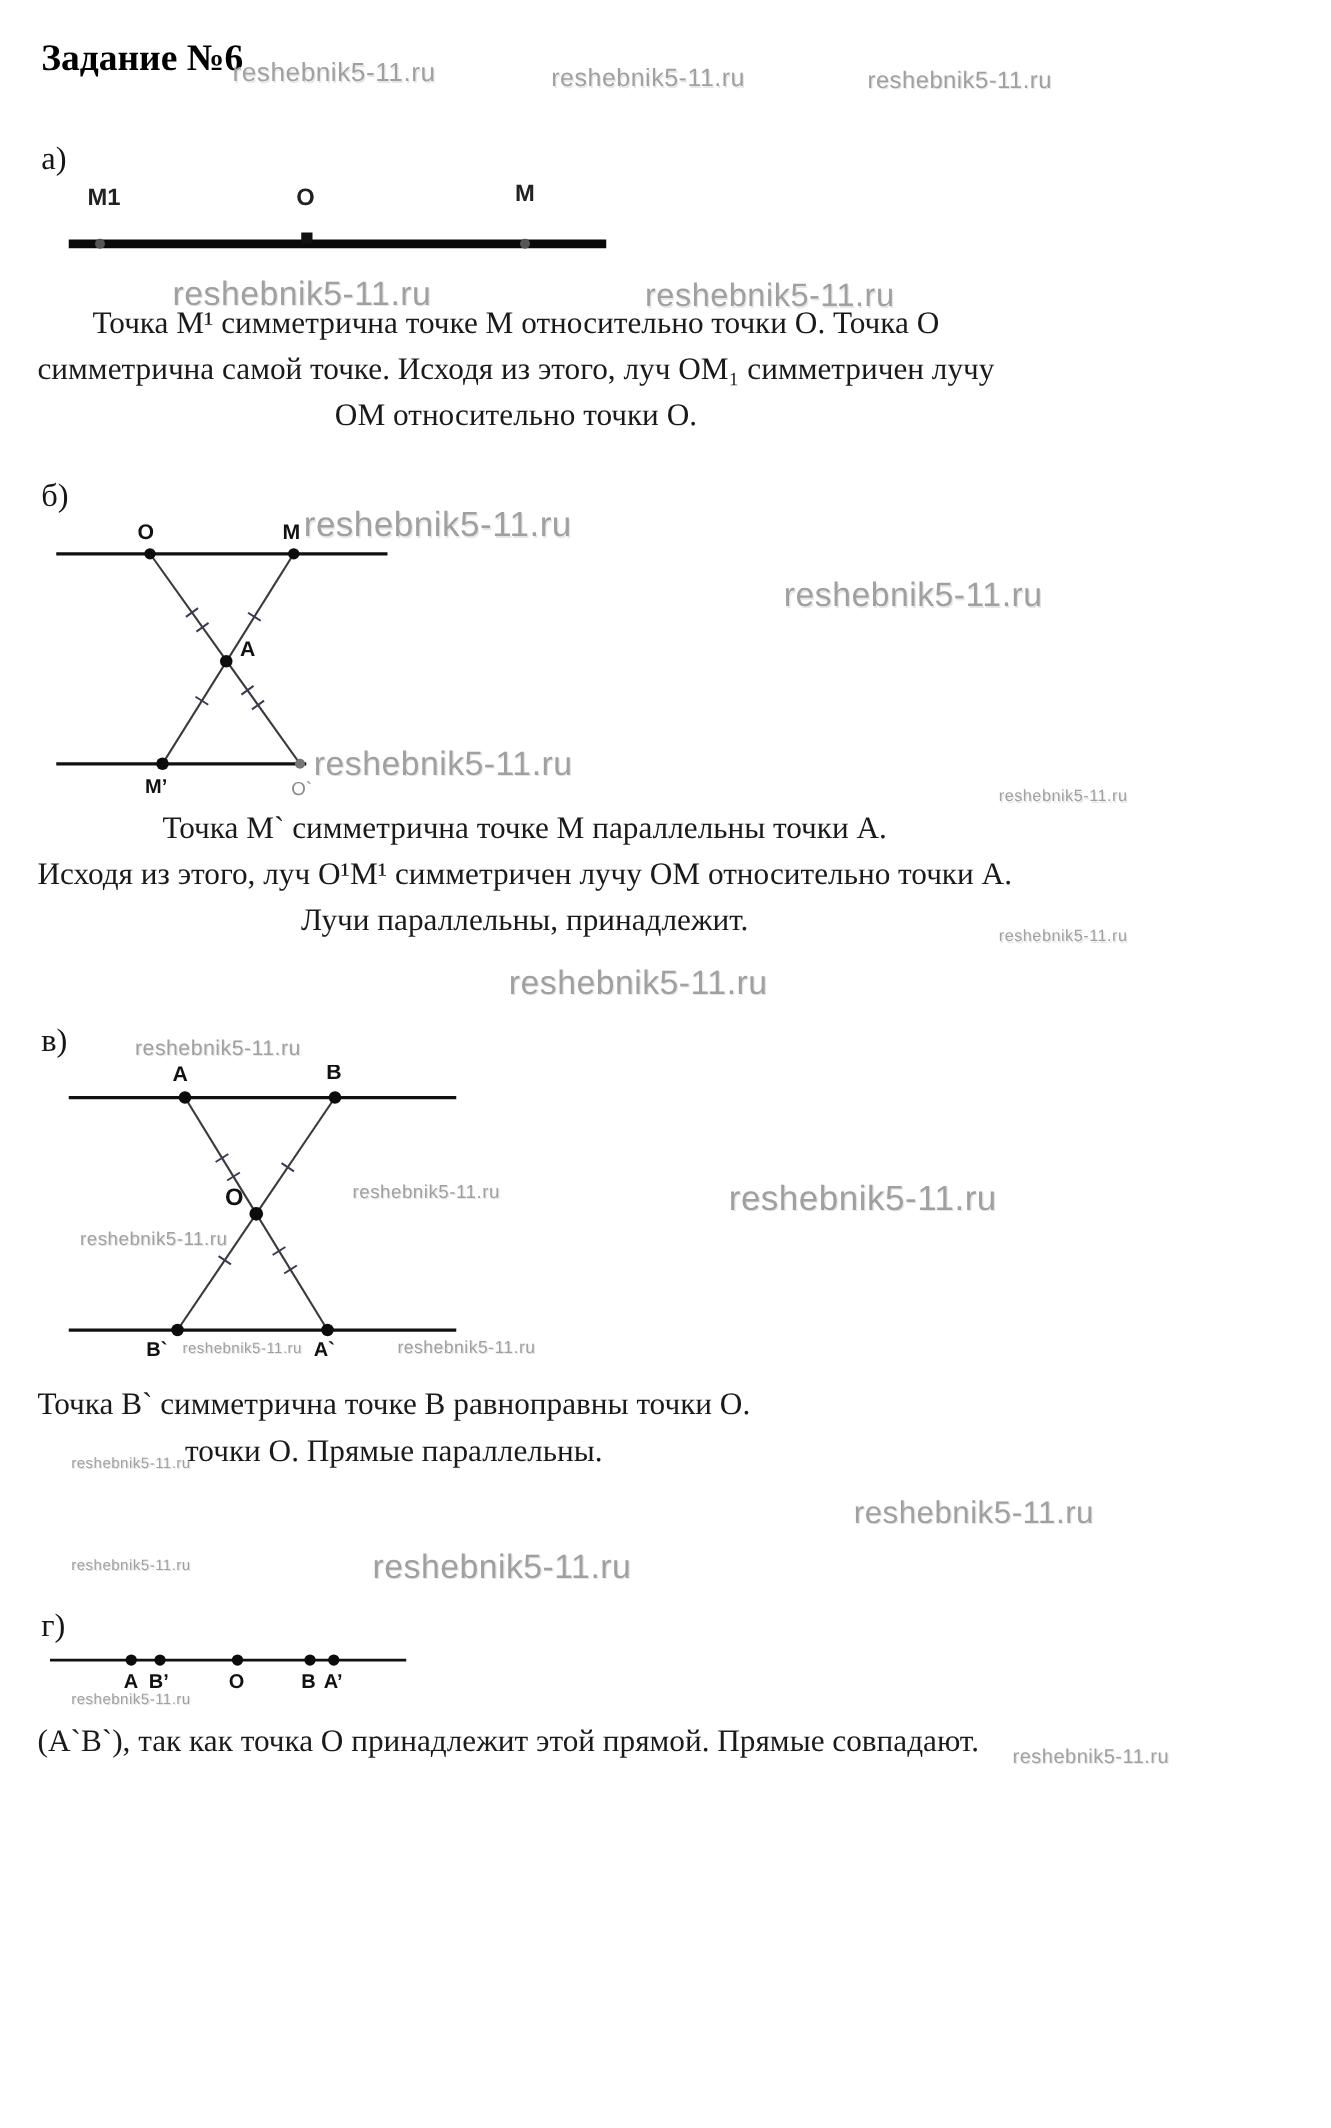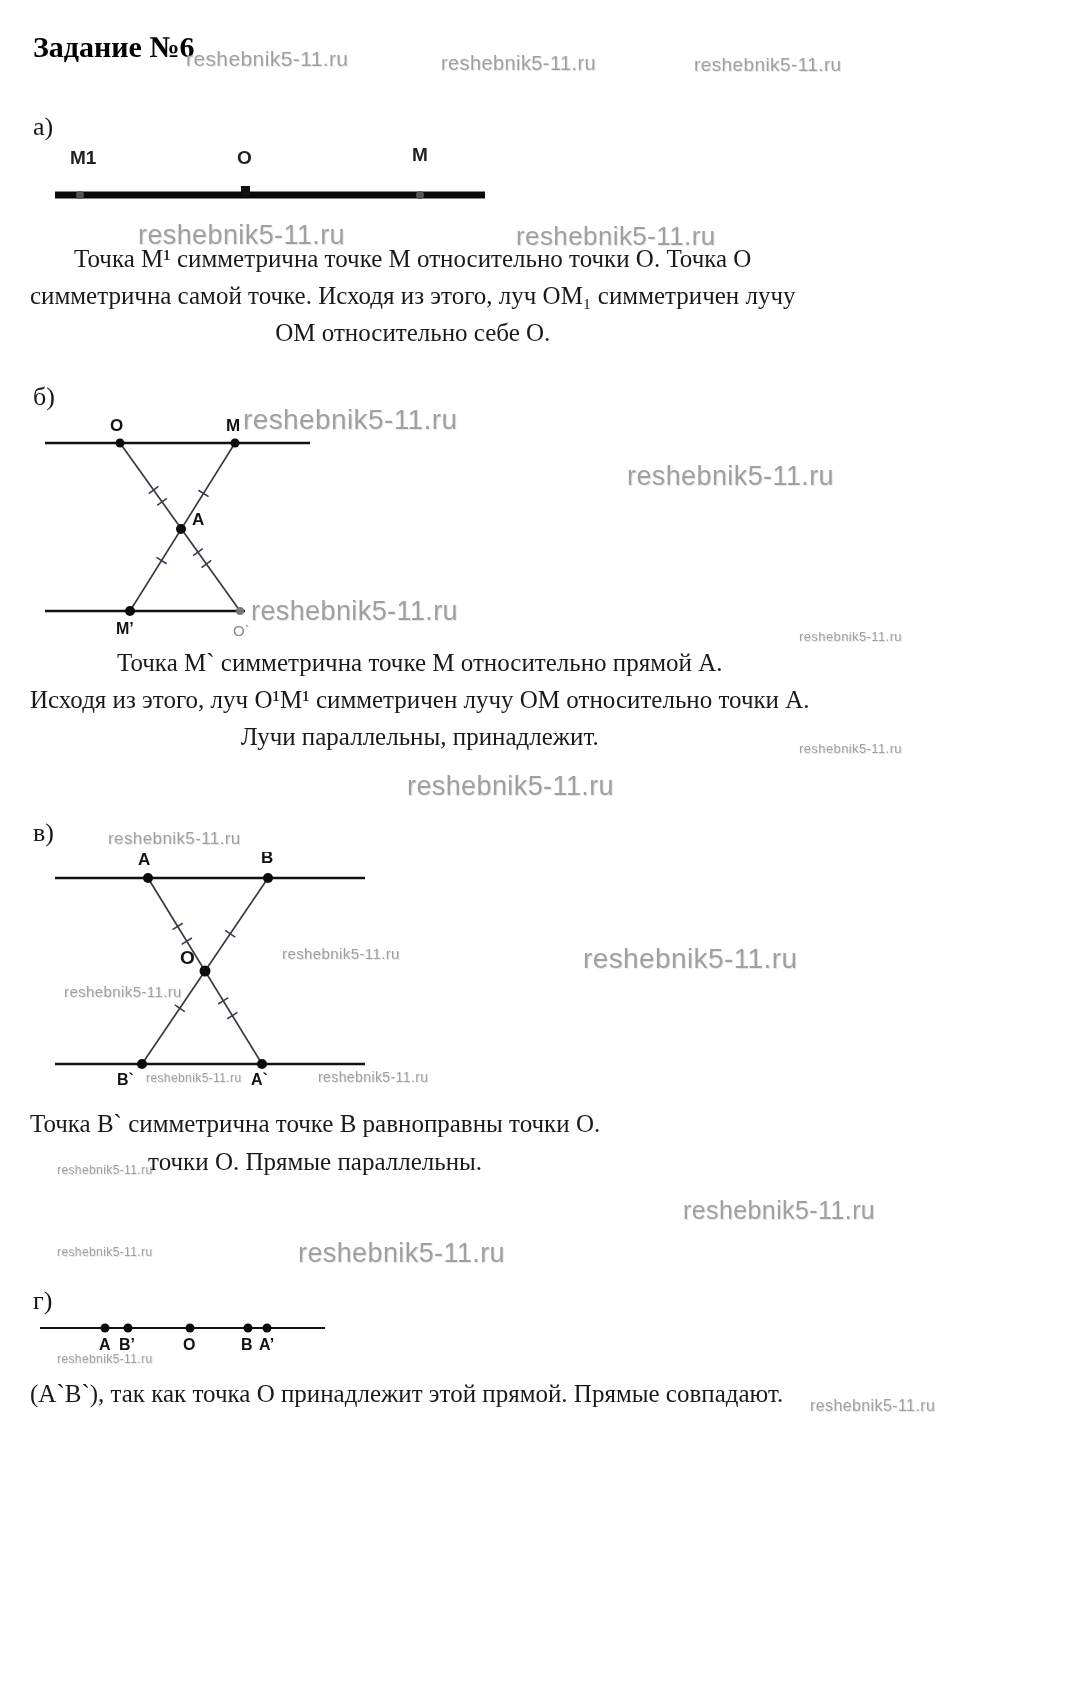--- a/index.html
+++ b/index.html
@@ -54,21 +54,21 @@
     <rect x="211" y="46" width="9" height="9" fill="#111"></rect>
     <circle cx="390" cy="55" r="4" fill="#555"></circle>
     <text x="40" y="24" font-size="19" font-weight="bold" fill="#222">M1</text>
     <text x="207" y="24" font-size="19" font-weight="bold" fill="#222">O</text>
     <text x="382" y="21" font-size="19" font-weight="bold" fill="#222">M</text>
   </svg>
 
   <div class="abs body-text" style="left:30px;top:240px">
     <div class="line">Точка М¹ симметрична точке М относительно точки О. Точка О</div>
     <div class="line">симметрична самой точке. Исходя из этого, луч ОМ₁ симметричен лучу</div>
-    <div class="line">ОМ относительно себе О.</div>
+    <div class="line">ОМ относительно точки О.</div>
   </div>
 
   <div class="abs sec-label" style="left:33px;top:382px">б)</div>
 
   <svg class="abs" style="left:40px;top:415px" width="320" height="235" viewBox="0 0 320 235">
     <line x1="5" y1="28" x2="270" y2="28" stroke="#111" stroke-width="2.6"></line>
     <line x1="5" y1="196" x2="205" y2="196" stroke="#111" stroke-width="2.6"></line>
     <line x1="80" y1="28" x2="200" y2="196" stroke="#3a3a3a" stroke-width="1.7"></line>
     <line x1="195" y1="28" x2="90" y2="196" stroke="#3a3a3a" stroke-width="1.7"></line>
     <g stroke="#3a3a55" stroke-width="1.6">
@@ -85,21 +85,21 @@
     <circle cx="90" cy="196" r="5" fill="#0c0c0c"></circle>
     <circle cx="200" cy="196" r="4" fill="#777"></circle>
     <text x="70" y="16" font-size="17" font-weight="bold" fill="#111">O</text>
     <text x="186" y="16" font-size="17" font-weight="bold" fill="#111">M</text>
     <text x="152" y="110" font-size="17" font-weight="bold" fill="#111">A</text>
     <text x="76" y="219" font-size="16" font-weight="bold" fill="#111">M’</text>
     <text x="193" y="221" font-size="15" fill="#8a8a8a">O`</text>
   </svg>
 
   <div class="abs body-text" style="left:30px;top:644px">
-    <div class="line">Точка М` симметрична точке М относительно прямой А.</div>
+    <div class="line">Точка М` симметрична точке М параллельны точки А.</div>
     <div class="line">Исходя из этого, луч О¹М¹ симметричен лучу ОМ относительно точки А.</div>
     <div class="line">Лучи параллельны, принадлежит.</div>
   </div>
 
   <div class="abs sec-label" style="left:33px;top:818px">в)</div>
 
   <svg class="abs" style="left:45px;top:852px" width="330" height="245" viewBox="0 0 330 245">
     <line x1="10" y1="26" x2="320" y2="26" stroke="#111" stroke-width="2.6"></line>
     <line x1="10" y1="212" x2="320" y2="212" stroke="#111" stroke-width="2.6"></line>
     <line x1="103" y1="26" x2="217" y2="212" stroke="#3a3a3a" stroke-width="1.7"></line>

